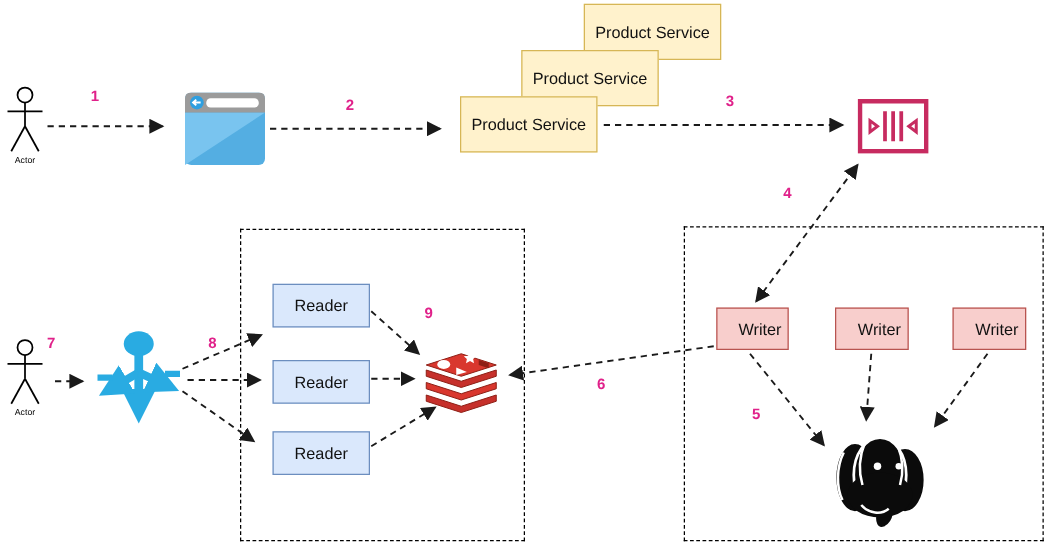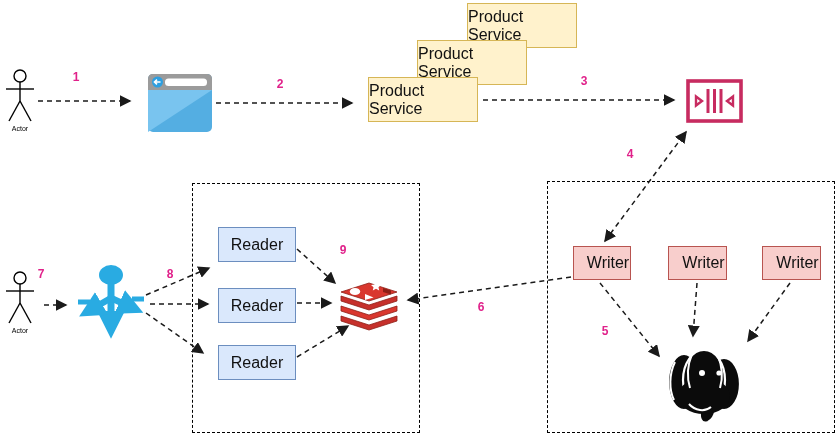--- a/index.html
+++ b/index.html
@@ -1,20 +1,20 @@
 <!DOCTYPE html>
 <html><head>
 <meta charset="utf-8">
 <style>
   html,body{margin:0;padding:0;background:#fff;}
   .canvas{position:relative;width:839px;height:441px;background:#ffffff;overflow:hidden;
           font-family:"Liberation Sans", sans-serif;}
   .abs{position:absolute;}
   .node{position:absolute;display:flex;align-items:center;justify-content:center;
-        font-size:16px;color:#111;box-sizing:border-box;}
+        font-size:13px;color:#111;box-sizing:border-box;}
   .note{background:#FFF2CC;border:1px solid #D6B656;}
   .writer{background:#F8CECC;border:1px solid #B85450;padding-left:12px;}
   .reader{background:#DAE8FC;border:1px solid #6C8EBF;}
   .step{position:absolute;transform:translate(-50%,-50%);font-size:12px;font-weight:bold;
         color:#E0218A;line-height:1;}
   .actor-label{position:absolute;transform:translate(-50%,0);font-size:7px;color:#000;}
   .container-box{position:absolute;border:1.4px dashed #000;box-sizing:border-box;background:transparent;}
   svg{display:block;}
 </style>
 </head>

